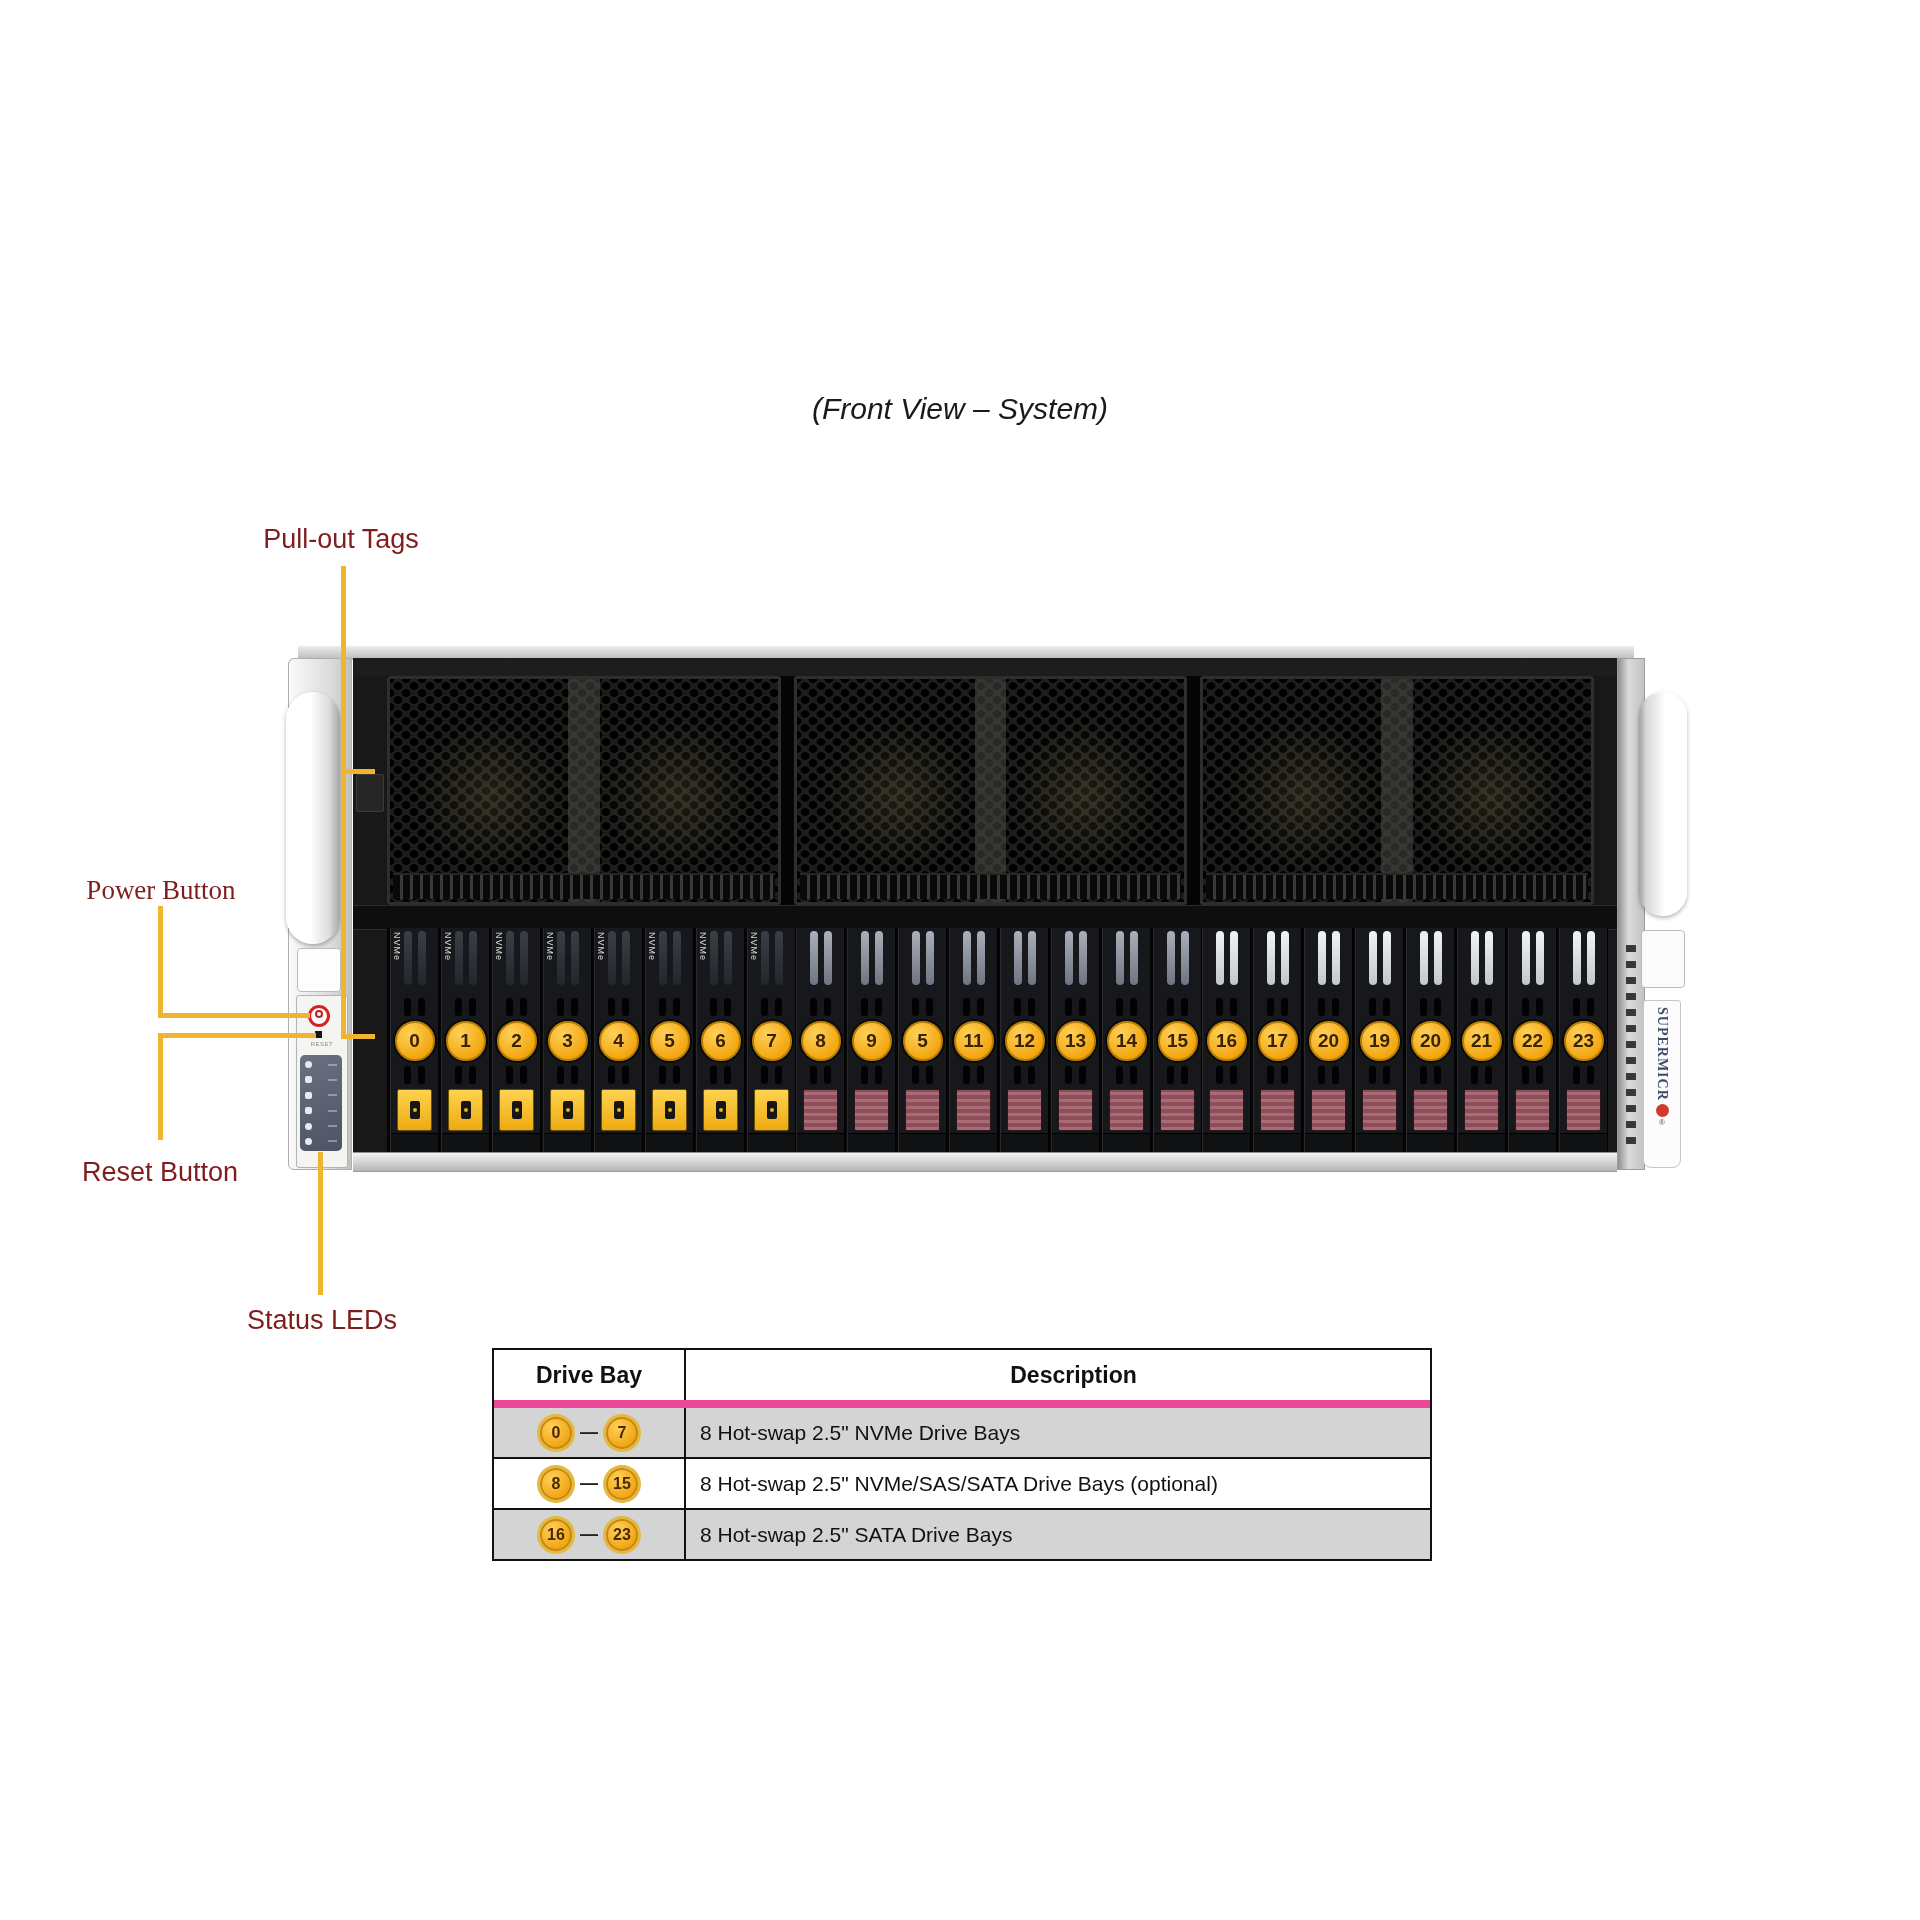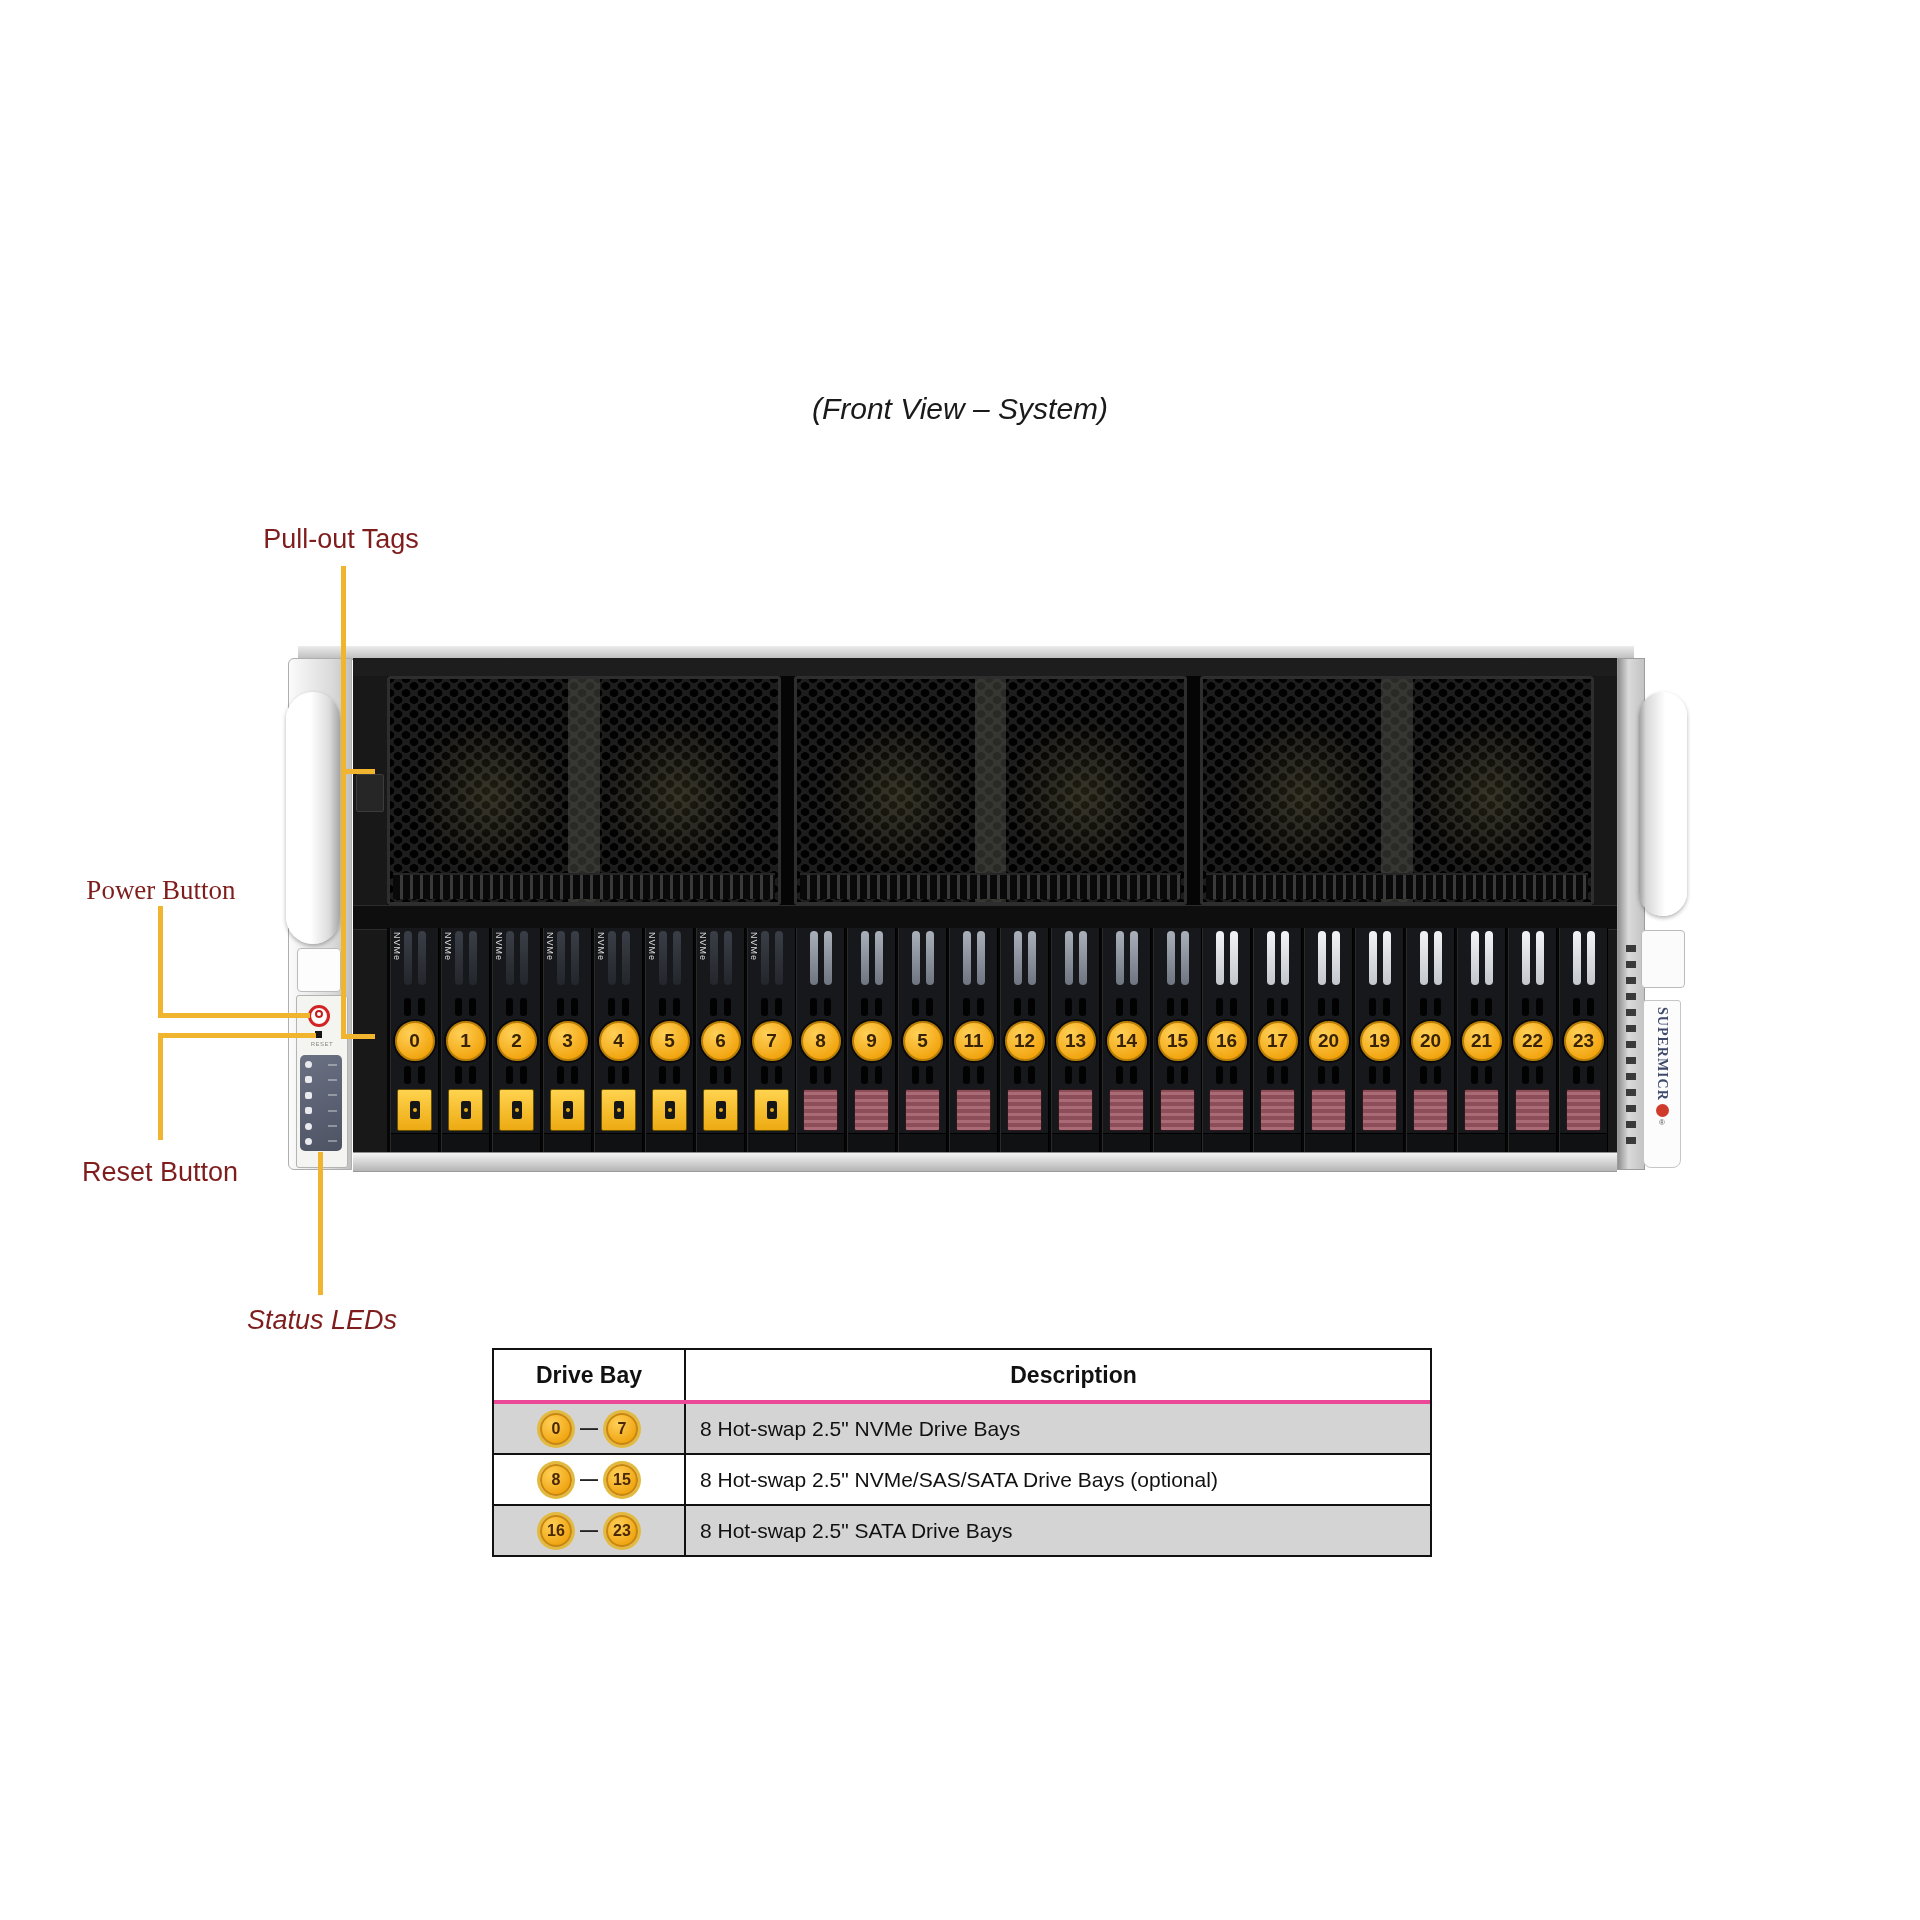--- a/index.html
+++ b/index.html
@@ -8,21 +8,21 @@
 
   
   .fig-title{position:absolute;left:0;top:392px;width:1920px;text-align:center;
              font-size:30px;font-style:italic;color:#1a1a1a;}
 
   
   .callout-label{position:absolute;width:300px;text-align:center;font-size:27px;color:#7f1d1d;}
   .lbl-pull{left:191px;top:524px;}
   .lbl-power{left:11px;top:875px;font-family:Liberation Serif, serif;}
   .lbl-reset{left:10px;top:1157px;}
-  .lbl-status{left:172px;top:1305px;font-style:italic;}
+  .lbl-status{left:172px;top:1305px;}
 
   
   .cline{position:absolute;background:#f0b42e;z-index:10;}
   .pull-v{left:341px;top:566px;width:5px;height:473px;}
   .pull-a1{left:341px;top:769px;width:34px;height:5px;}
   .pull-a2{left:341px;top:1034px;width:34px;height:5px;}
   .pow-v{left:158px;top:906px;width:5px;height:112px;}
   .pow-h{left:158px;top:1013px;width:152px;height:5px;}
   .rst-h{left:158px;top:1033px;width:158px;height:5px;}
   .rst-v{left:158px;top:1033px;width:5px;height:107px;}
@@ -113,21 +113,21 @@
   .brand-bezel{position:absolute;left:1643px;top:1000px;width:38px;height:168px;z-index:7;box-sizing:border-box;
     background:#fcfcfc;border:1px solid #c6c6c6;border-radius:3px 3px 8px 8px;
     display:flex;flex-direction:column;align-items:center;padding-top:6px;}
   .brand-text{writing-mode:vertical-rl;font-family:"Liberation Serif",serif;font-size:14px;font-weight:bold;
     letter-spacing:1px;color:#3f4a6b;}
   .brand-dot{width:13px;height:13px;border-radius:50%;background:#d03a2a;margin-top:3px;}
   .brand-reg{font-size:8px;color:#555;margin-top:1px;}
 
   
   .dtable{position:absolute;left:492px;top:1348px;width:936px;border:2px solid #111;background:#fff;z-index:4;}
-  .thead{display:flex;height:50px;border-bottom:4px solid #ec4899;gap:31px;}
+  .thead{display:flex;height:50px;border-bottom:8px solid #ec4899;gap:31px;}
   .th{display:flex;align-items:center;justify-content:center;font-weight:bold;font-size:23px;color:#111;}
   .th1{width:192px;border-right:2px solid #111;box-sizing:border-box;}
   .th2{flex:1;}
   .trow{display:flex;height:49px;}
   .trow + .trow{border-top:2px solid #111;}
   .trow.gray{background:#d4d4d4;}
   .tcell{display:flex;align-items:center;}
   .tc1{width:192px;border-right:2px solid #111;box-sizing:border-box;justify-content:center;gap:8px;}
   .tc2{flex:1;padding-left:14px;font-size:21px;color:#111;}
   .badge{width:32px;height:32px;border-radius:50%;background:radial-gradient(circle at 35% 30%,#ffd058,#f0a512 75%);

